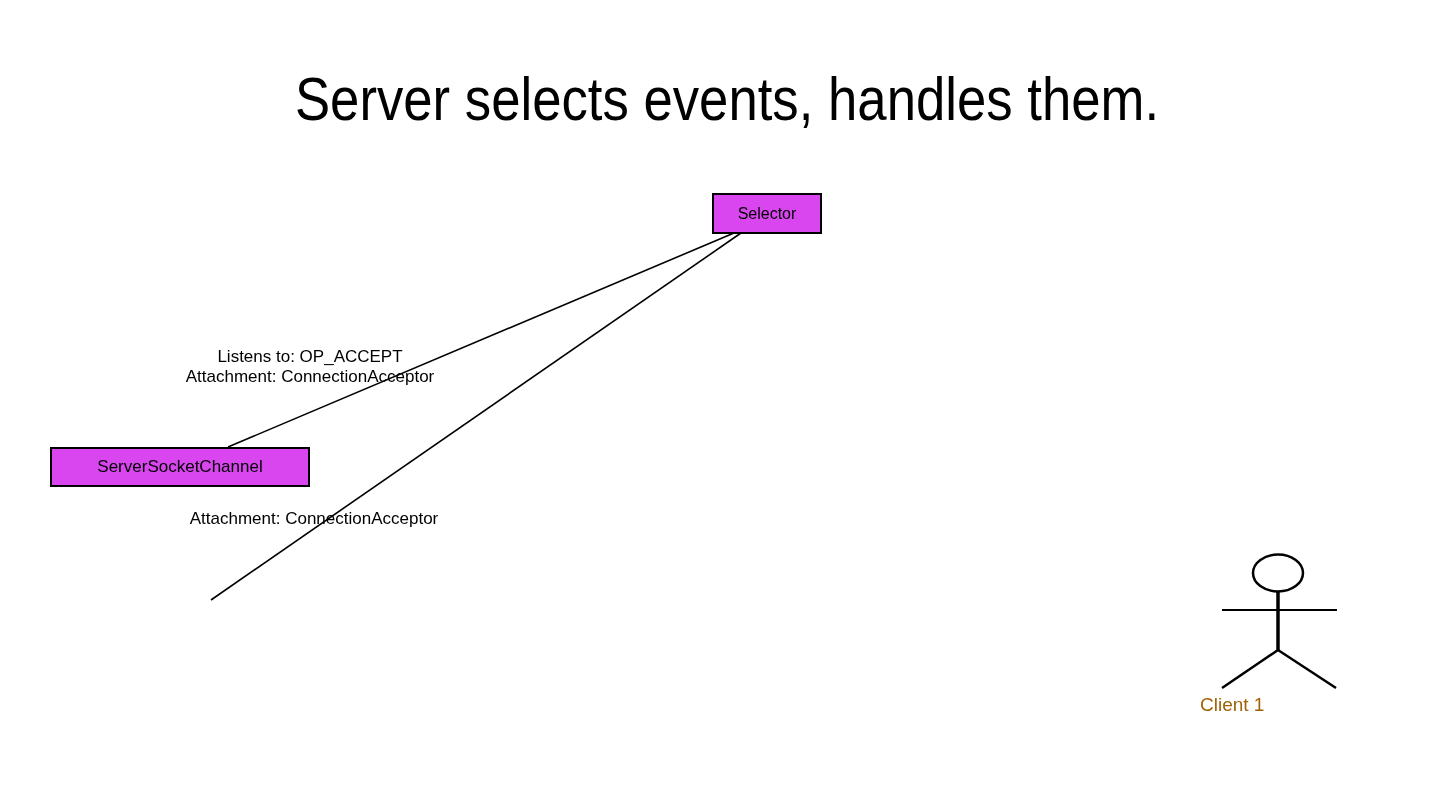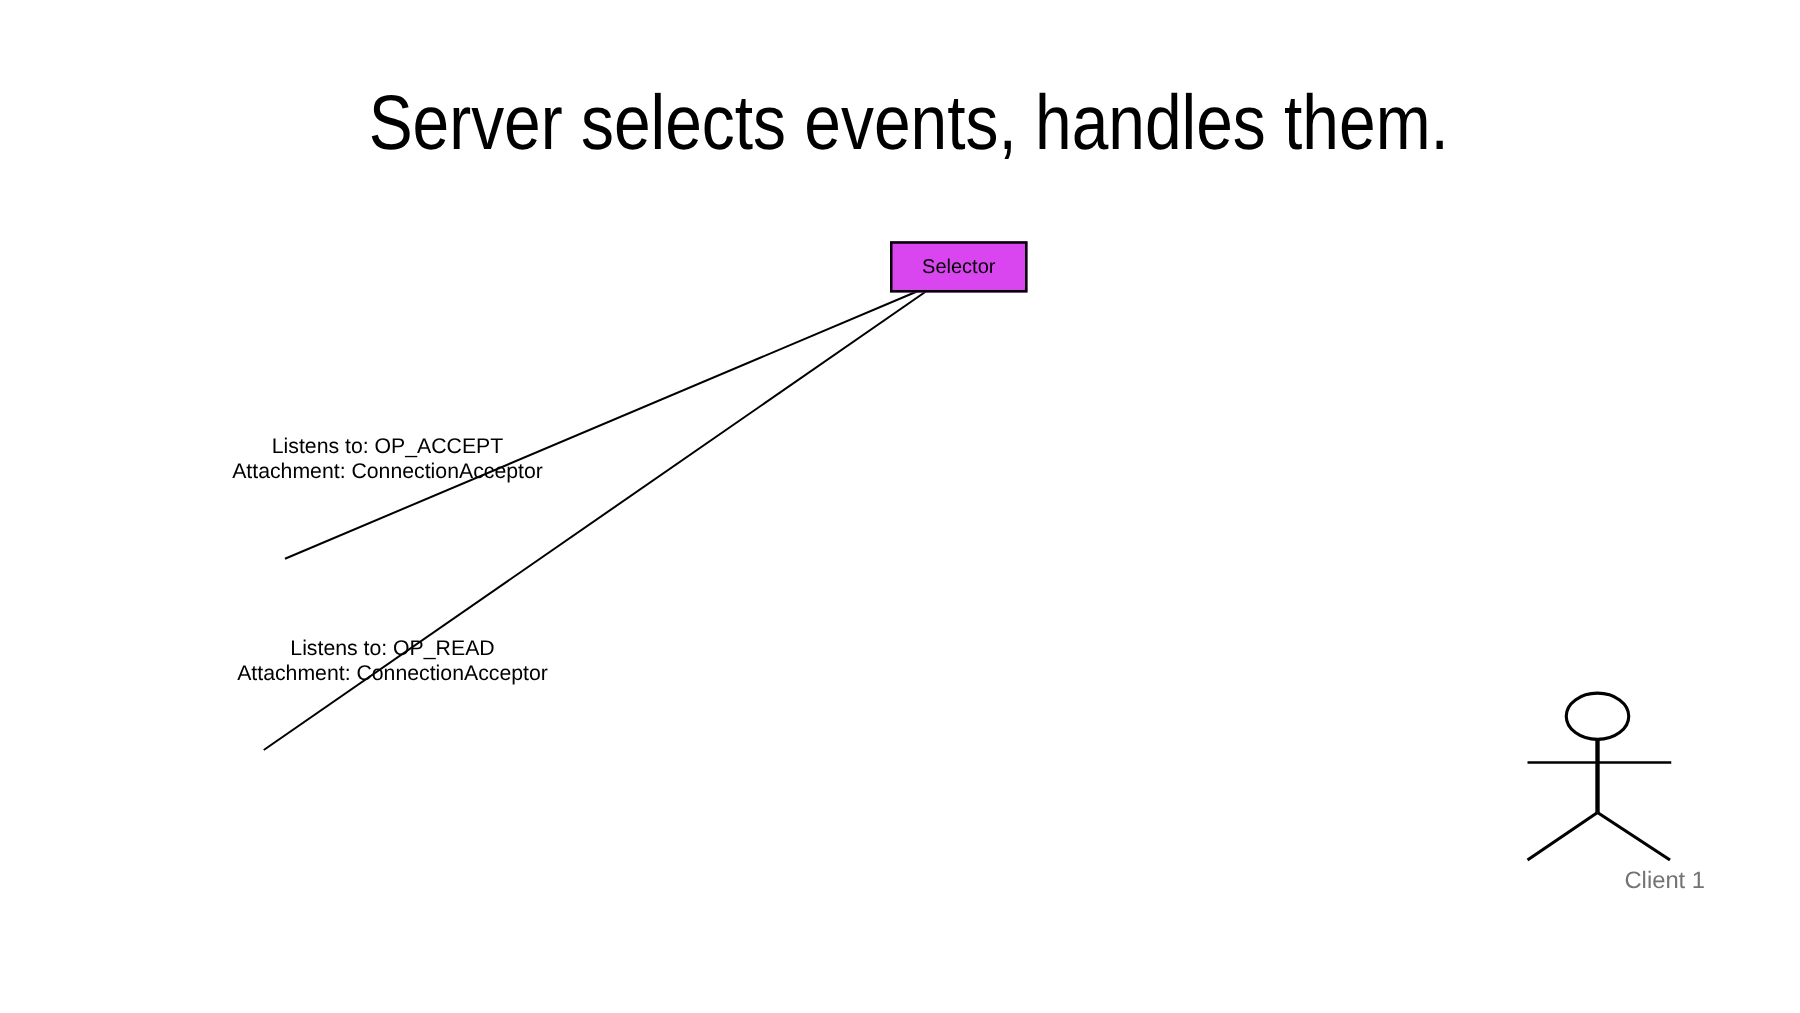--- a/index.html
+++ b/index.html
@@ -64,57 +64,59 @@
   }
   .node-selector { left: 712px; top: 193px; width: 110px; height: 41px; font-size: 16px; }
   .node-server-socket-channel { left: 50px; top: 447px; width: 260px; height: 40px; }
   .node-socket-channel { left: 50px; top: 601px; width: 260px; height: 39px; }
 
   .actor-label {
     position: absolute;
     left: 1200px;
     top: 694px;
     width: 164px;
-    text-align: right;
+    text-align: left;
     font-size: 19px;
-    color: #737373;
+    color: #a16207;
     white-space: nowrap;
   }
 </style>
 </head>
 <body>
 
 <div class="slide">
 
   <div class="slide-title">Server selects events, handles them.</div>
 
   <div class="edge-label edge-label-accept">
     <div>Listens to: OP_ACCEPT</div>
     <div>Attachment: ConnectionAcceptor</div>
   </div>
 
   <div class="edge-label edge-label-read">
-    <div>Listens to: OP_READ</div>
     <div>Attachment: ConnectionAcceptor</div>
   </div>
 
   <svg class="overlay" viewBox="0 0 1440 810" xmlns="http://www.w3.org/2000/svg">
     <line x1="734" y1="233" x2="228" y2="447" stroke="#000000" stroke-width="1.6"></line>
     <line x1="741" y1="233" x2="211" y2="600" stroke="#000000" stroke-width="1.6"></line>
 
     <g stroke="#000000" fill="none">
       <ellipse cx="1278" cy="573" rx="25" ry="18.5" stroke-width="2.5"></ellipse>
       <line x1="1278" y1="591.5" x2="1278" y2="650" stroke-width="3.5"></line>
       <line x1="1222" y1="610" x2="1337" y2="610" stroke-width="2"></line>
       <line x1="1278" y1="650" x2="1222" y2="688" stroke-width="2.5"></line>
       <line x1="1278" y1="650" x2="1336" y2="688" stroke-width="2.5"></line>
     </g>
   </svg>
 
   <div class="node node-selector">
     <span>Selector</span>
   </div>
 
+  <div class="node node-server-socket-channel">
+    <span>ServerSocketChannel</span>
+  </div>
 
 
   <div class="actor-label">Client 1</div>
 
 </div>
 
 </body></html>

